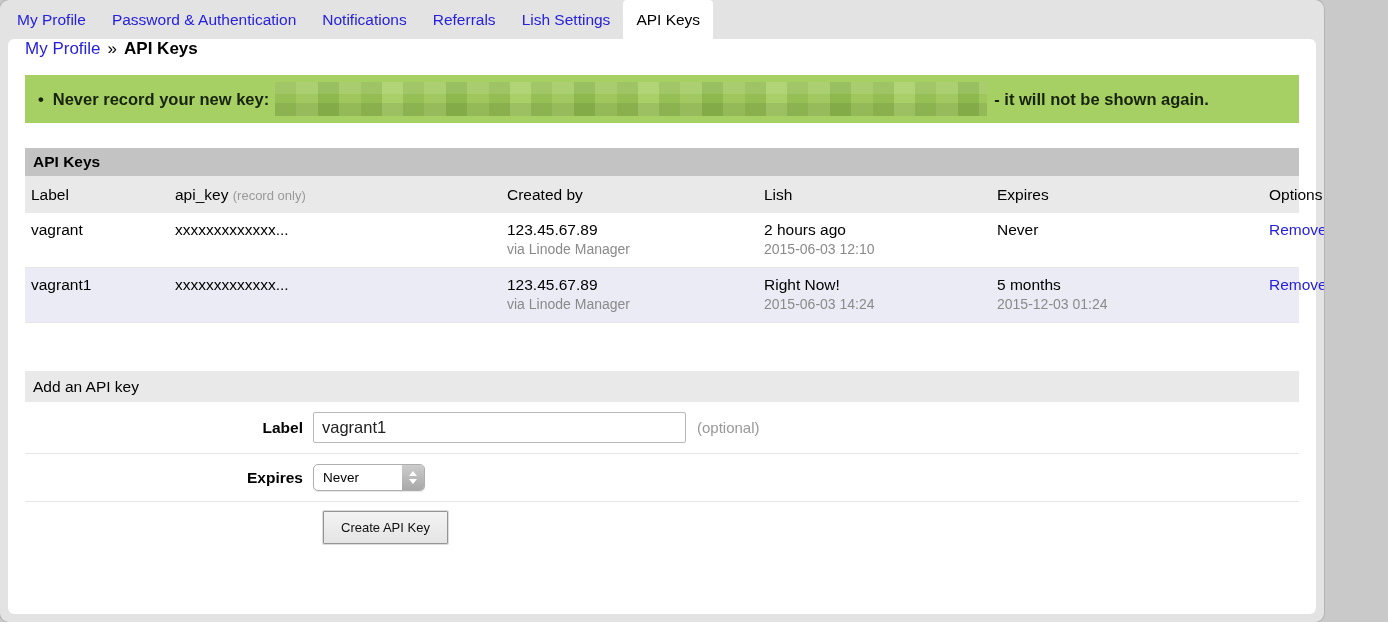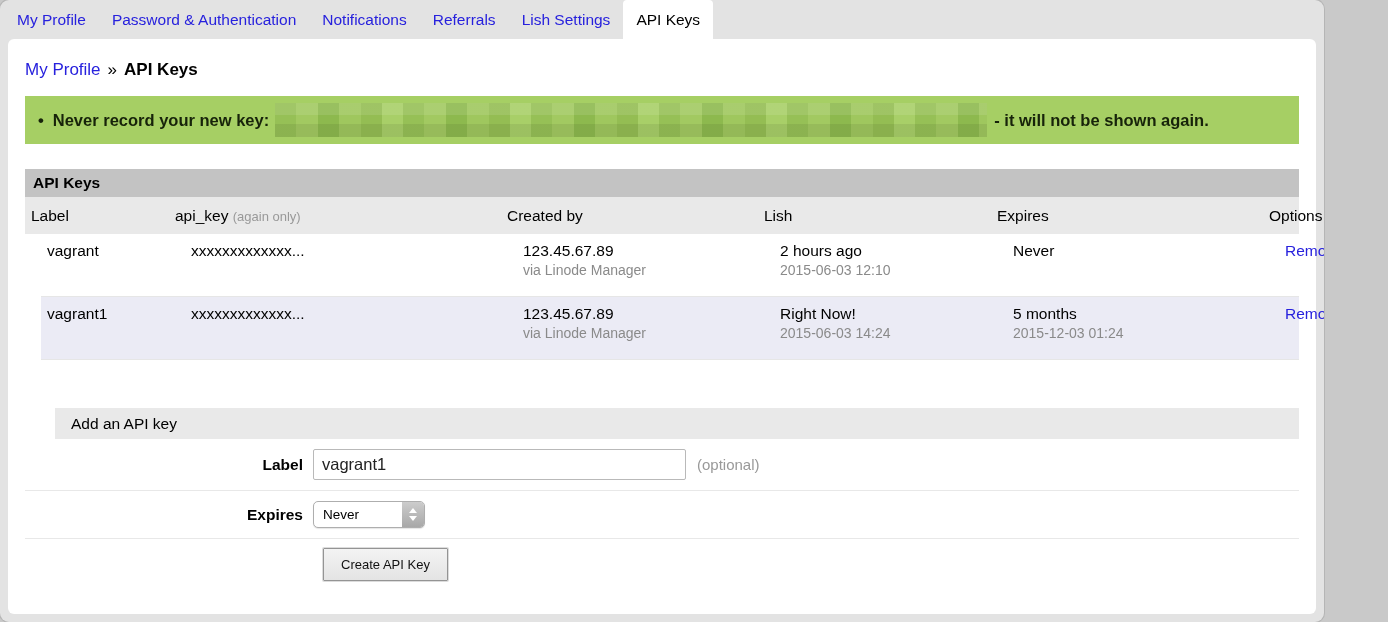--- a/index.html
+++ b/index.html
@@ -26,21 +26,21 @@
   .tab.active {
     background:#fff; color:#000; border-radius:4px 4px 0 0;
   }
   
   .panel {
     position:absolute; left:8px; right:8px; top:39px; bottom:8px;
     background:#fff; border-radius:6px;
     padding:0 17px;
   }
   
-  .breadcrumb { padding-top:21px; font-size:17px; color:#000; }
+  .breadcrumb { font-size:17px; color:#000; }
   .breadcrumb a { color:#2721dd; text-decoration:none; cursor:pointer; }
   .breadcrumb .sep { margin:0 7px; }
   .breadcrumb .current { font-weight:bold; }
   
   .banner {
     margin-top:16px; height:48px; background:#a6cf64;
     display:flex; align-items:center; padding:0 13px;
     font-size:16.5px; font-weight:bold; color:#17230a;
     white-space:nowrap;
   }
@@ -54,27 +54,27 @@
   
   .tbl { margin-top:25px; font-size:15.5px; }
   .tbl-title { background:#c3c3c3; font-weight:bold; padding:5px 8px; height:28px; line-height:18px; }
   .grid-row {
     display:grid;
     grid-template-columns:144px 332px 257px 233px 272px 1fr;
   }
   .grid-row > div { padding-left:6px; }
   .tbl-head { background:#e9e9e9; padding:10px 0 9px; }
   .note { color:#999; font-size:13px; font-weight:normal; }
-  .tbl-row { padding:8px 0 18px; border-bottom:1px solid #e6e6e6;margin-left:16px; }
+  .tbl-row { padding:8px 0 10px; border-bottom:1px solid #e6e6e6; }
   .tbl-row.alt { background:#ebebf5; }
   .sub { color:#8a8a8a; font-size:14px; margin-top:2px; }
   .link { color:#2721dd; text-decoration:none; cursor:pointer; }
   
   .form { margin-top:48px; font-size:15.5px; }
-  .form-title { background:#e9e9e9; padding:7px 16px; height:31px;margin-left:30px; }
+  .form-title { background:#e9e9e9; padding:7px 8px; height:31px; }
   .form-row { display:flex; align-items:center; border-bottom:1px solid #e8e8e8; padding:10px 0; }
   .form-label { width:288px; text-align:right; font-weight:bold; padding-right:10px; }
   .text-input {
     width:373px; height:31px; border:1px solid #b9b9b9; border-radius:2px;
     font-size:16.5px; padding:0 8px; color:#222; font-family:inherit; outline:none;
   }
   .optional { color:#999; font-size:15px; margin-left:11px; }
   .select {
     width:112px; height:27px; border:1px solid #aeaeae; border-radius:5px;
     background:#fff; display:flex; align-items:center;
@@ -125,21 +125,21 @@
       <span>Never record your new key:</span>
       <span class="redacted"></span>
       <span>- it will not be shown again.</span>
     </div>
 
     <div class="tbl">
       <div class="tbl-title">API Keys</div>
 
       <div class="grid-row tbl-head">
         <div>Label</div>
-        <div><span>api_key</span> <span class="note">(again only)</span></div>
+        <div><span>api_key</span> <span class="note">(record only)</span></div>
         <div>Created by</div>
         <div>Lish</div>
         <div>Expires</div>
         <div>Options</div>
       </div>
 
       <div class="grid-row tbl-row">
         <div>vagrant</div>
         <div>xxxxxxxxxxxxx...</div>
         <div>

